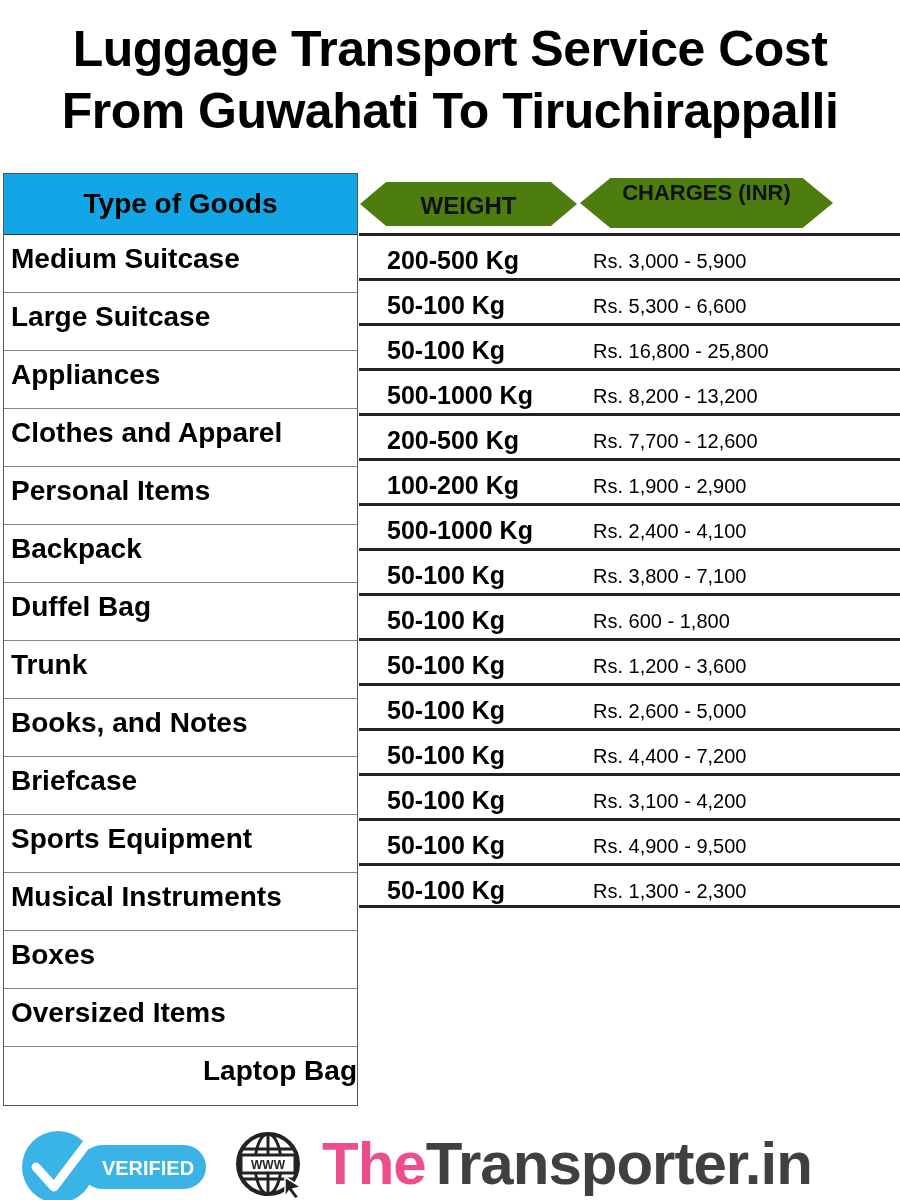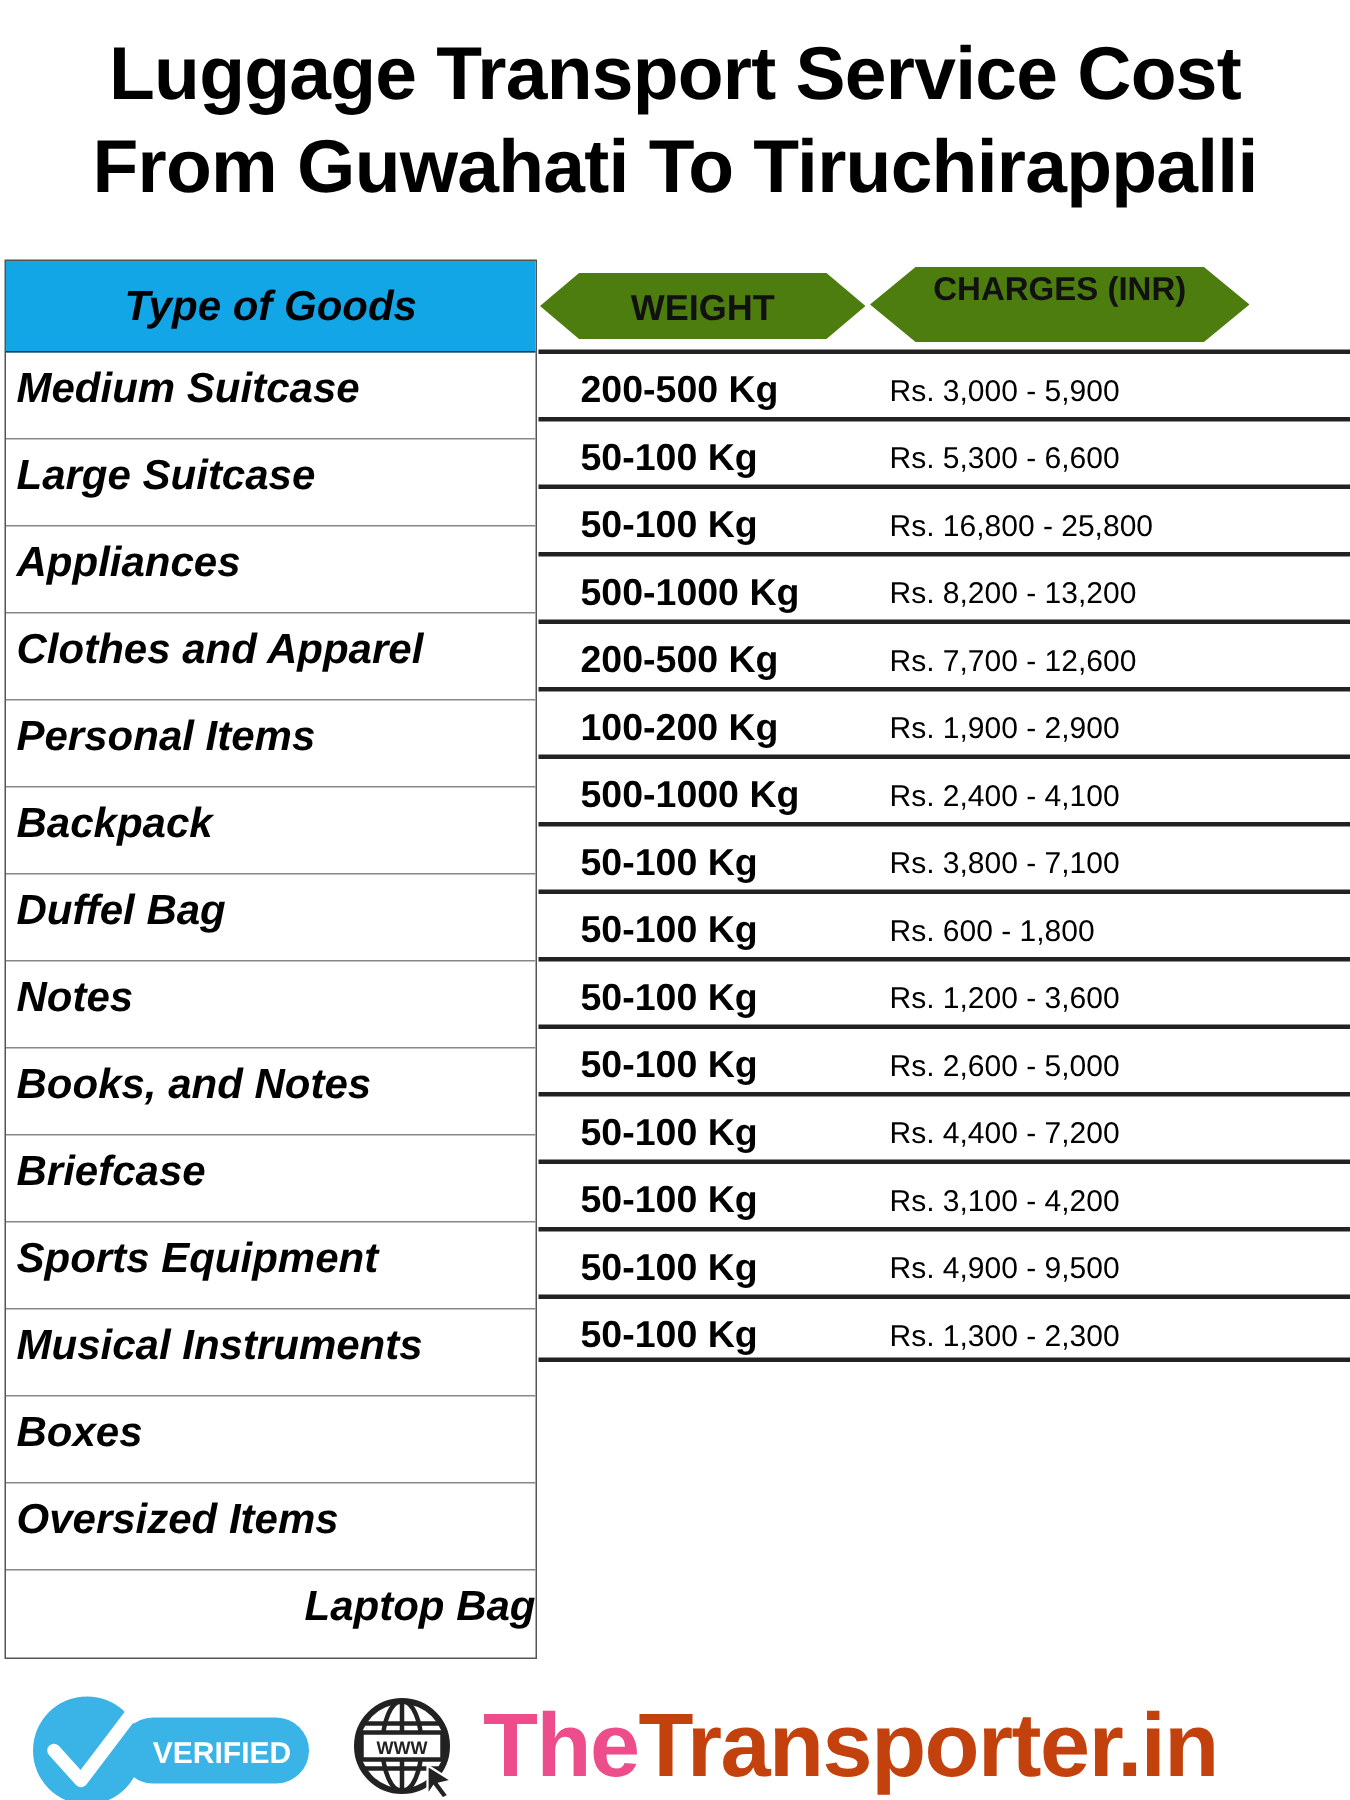--- a/index.html
+++ b/index.html
@@ -1,55 +1,55 @@
 <!DOCTYPE html>
 <html><head>
 <meta charset="utf-8">
 <style>
   html, body { margin:0; padding:0; background:#fff; }
   body { width:900px; height:1200px; position:relative; overflow:hidden; font-family:"Liberation Sans", sans-serif; color:#000; }
   .title { position:absolute; left:0; top:18px; width:900px; text-align:center; font-weight:bold; font-size:50px; line-height:62px; letter-spacing:-0.5px; }
-  .left-table { position:absolute; left:3px; top:173px; width:353px; border:1px solid #555;font-style:italic; }
+  .left-table { position:absolute; left:3px; top:173px; width:353px; border:1px solid #555; }
   .left-head { height:60px; background:#0ea5e9; background:#13a6e6; display:flex; align-items:center; justify-content:center; font-weight:bold; font-size:28px; border-bottom:1px solid #333; }
   .left-row { height:58px; border-bottom:1.5px solid #888; font-weight:bold; font-size:28px; padding-left:7px; box-sizing:border-box; padding-top:8px; }
   .left-row:last-child { border-bottom:none;text-align:right; }
   .hex { position:absolute; height:44px; background:#4d7c0f; clip-path:polygon(12% 0,88% 0,100% 50%,88% 100%,12% 100%,0 50%); display:flex; align-items:center; justify-content:center; font-weight:bold; color:#111; }
   .hex-weight { left:360px; top:182px; width:217px; font-size:24px; padding-top:4px; box-sizing:border-box; }
   .hex-charges { left:580px; top:178px; width:253px; height:50px; font-size:22px; padding-bottom:20px; box-sizing:border-box; }
   .right-table { position:absolute; left:359px; top:233px; width:541px; }
   .right-row { height:45px; border-top:3px solid #222; position:relative; box-sizing:border-box; }
   .right-row:last-child { border-bottom:3px solid #222; }
   .wcell { position:absolute; left:28px; top:10px; font-weight:bold; font-size:25px; }
   .ccell { position:absolute; left:234px; top:14px; font-size:20px; }
   .footer { position:absolute; left:0; top:1115px; width:900px; height:85px; }
   .verified { position:absolute; left:18px; top:10px; width:190px; height:78px; }
   .globe { position:absolute; left:235px; top:16px; width:70px; height:70px; }
   .brand { position:absolute; left:322px; top:14px; font-weight:bold; font-size:60px; letter-spacing:-1px; }
   .brand .the { color:#ee4d8c; }
-  .brand .rest { color:#c2410c; }
+  .brand .rest { color:#404040; }
 </style>
 </head>
 <body>
 
 <div class="title">
   <div>Luggage Transport Service Cost</div>
   <div>From Guwahati To Tiruchirappalli</div>
 </div>
 
 <div class="left-table">
   <div class="left-head">Type of Goods</div>
   <div id="left-rows">
       <div class="left-row">Medium Suitcase</div>
       <div class="left-row">Large Suitcase</div>
       <div class="left-row">Appliances</div>
       <div class="left-row">Clothes and Apparel</div>
       <div class="left-row">Personal Items</div>
       <div class="left-row">Backpack</div>
       <div class="left-row">Duffel Bag</div>
-      <div class="left-row">Notes</div>
+      <div class="left-row">Trunk</div>
       <div class="left-row">Books, and Notes</div>
       <div class="left-row">Briefcase</div>
       <div class="left-row">Sports Equipment</div>
       <div class="left-row">Musical Instruments</div>
       <div class="left-row">Boxes</div>
       <div class="left-row">Oversized Items</div>
       <div class="left-row">Laptop Bag</div>
     </div>
 </div>
 

